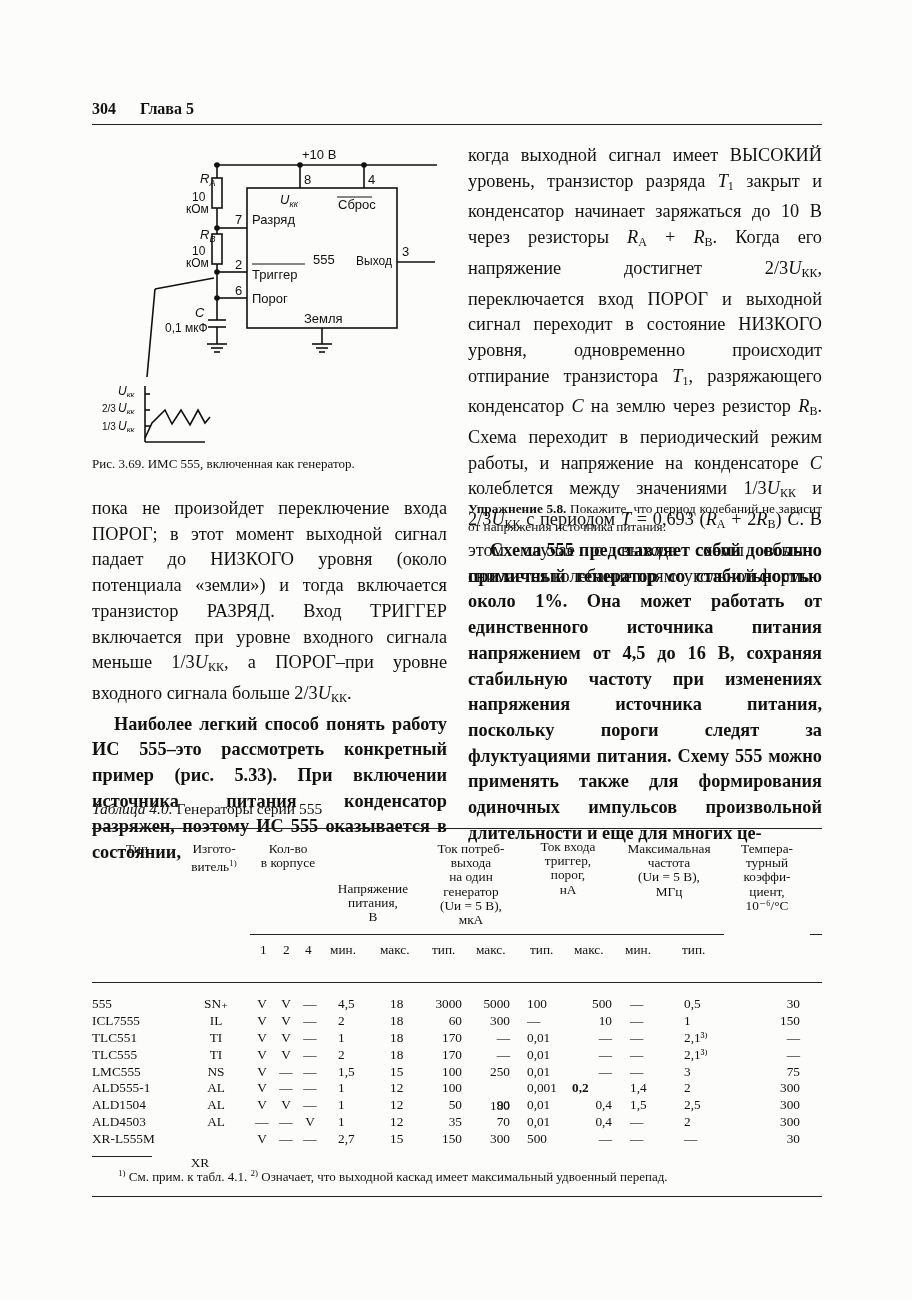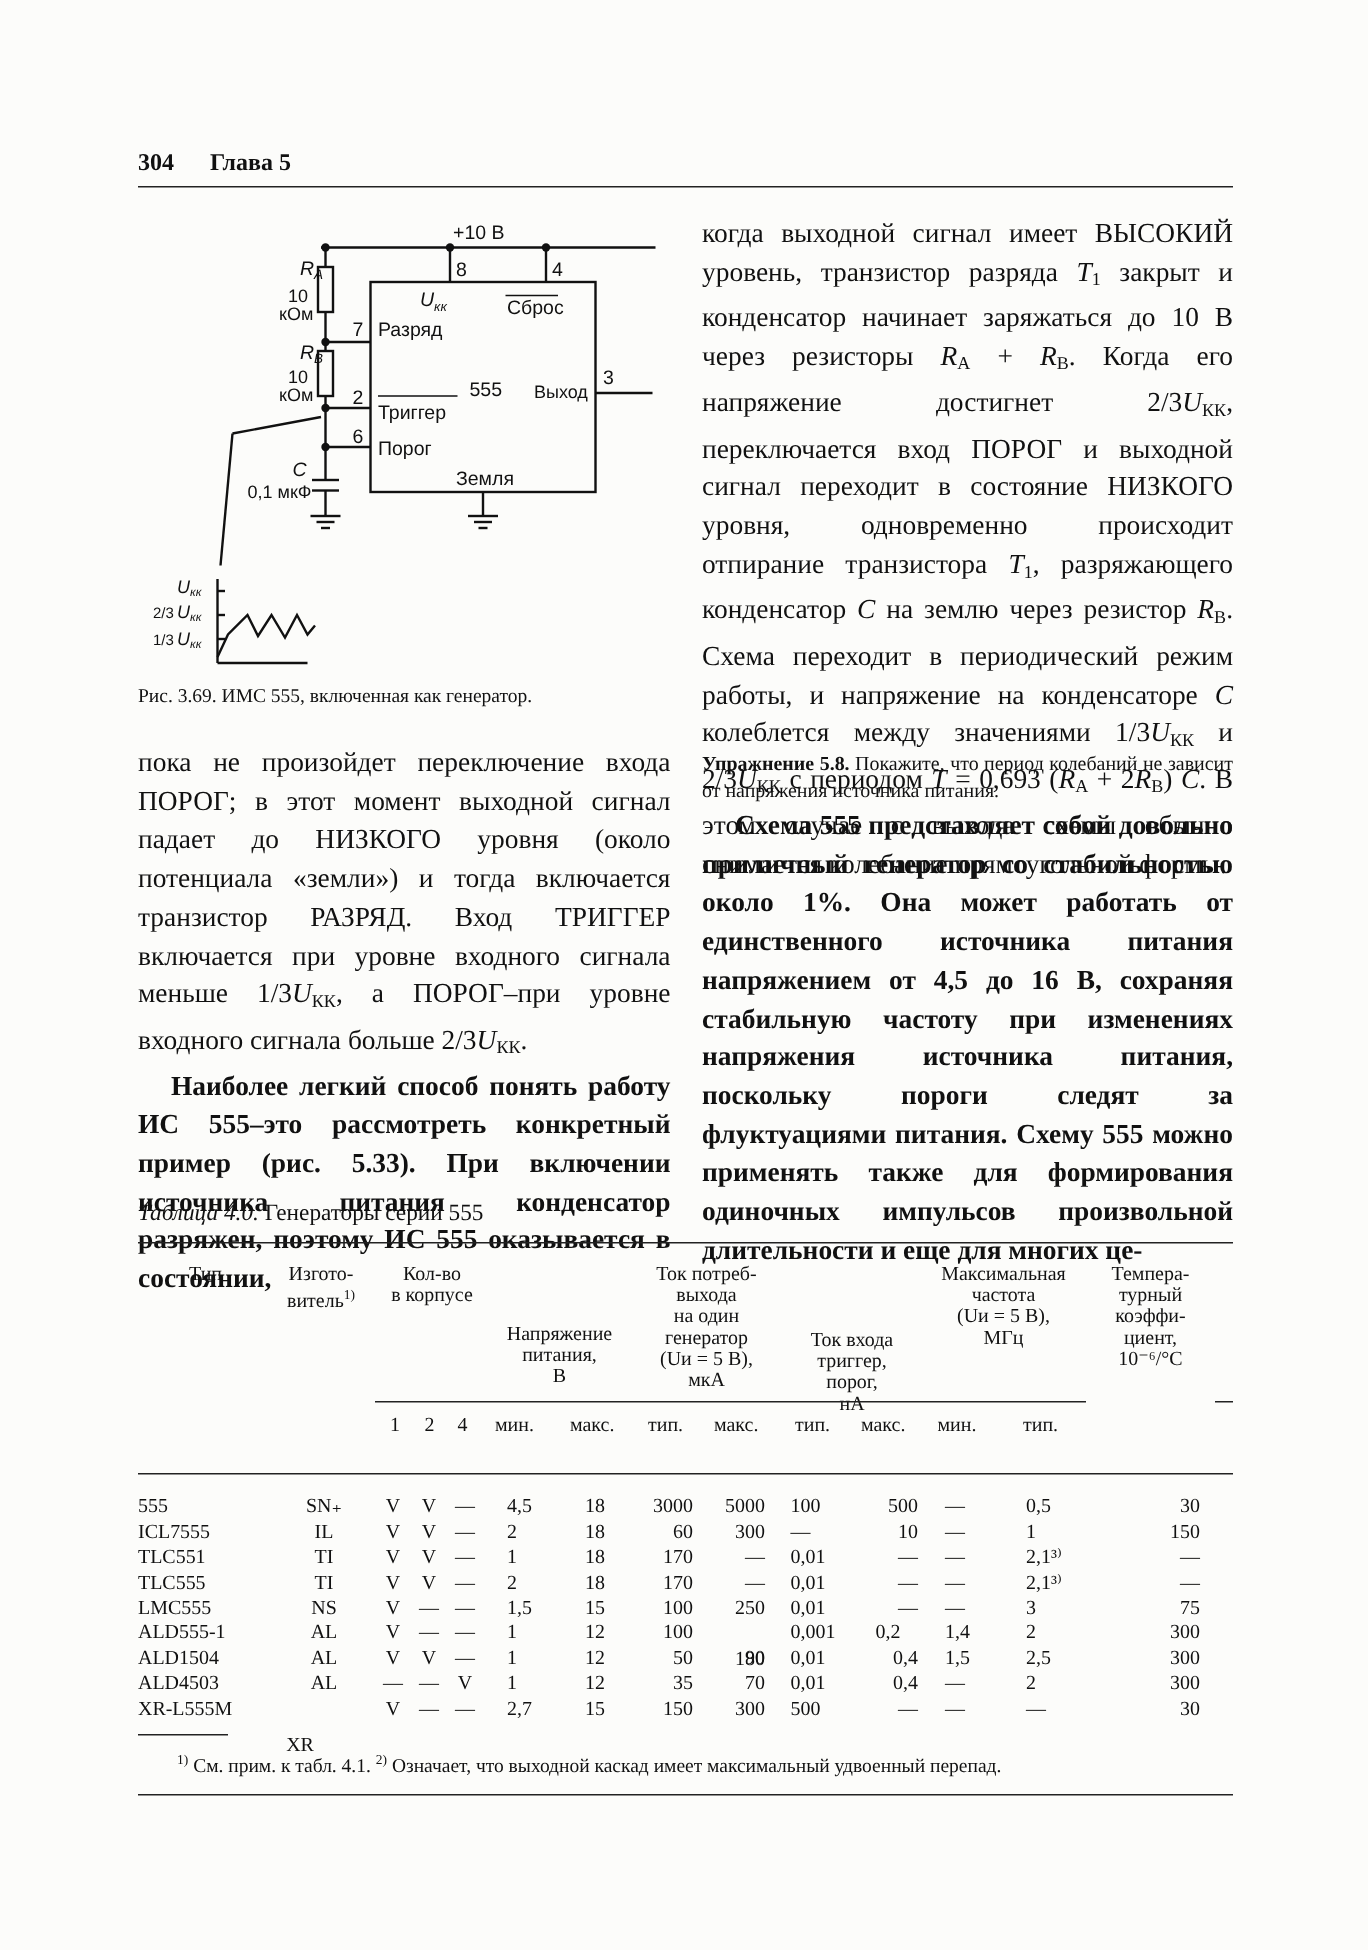--- a/index.html
+++ b/index.html
@@ -166,21 +166,21 @@
     <div>В</div>
   </div>
 <div class="abs th" style="left:424px; top:842px; width:94px;">
     <div>Ток потреб-</div>
     <div>выхода</div>
     <div>на один</div>
     <div>генератор</div>
     <div>(Uи = 5 В),</div>
     <div>мкА</div>
   </div>
-<div class="abs th" style="left:528px; top:886px; width:80px;">
+<div class="abs th" style="left:528px; top:840px; width:80px;">
     <div>Ток входа</div>
     <div>триггер,</div>
     <div>порог,</div>
     <div>нА</div>
   </div>
 <div class="abs th" style="left:616px; top:842px; width:106px;">
     <div>Максимальная</div>
     <div>частота</div>
     <div>(Uи = 5 В),</div>
     <div>МГц</div>
@@ -297,21 +297,21 @@
       <span style="left: 92px; width: 80px; text-align: left;">ALD555-1</span>
       <span style="left: 196px; width: 40px; text-align: center;">AL</span>
       <span style="left: 255px; width: 14px; text-align: center;">V</span>
       <span style="left: 279px; width: 14px; text-align: center;">—</span>
       <span style="left: 302px; width: 16px; text-align: center;">—</span>
       <span style="left: 338px; width: 30px; text-align: left;">1</span>
       <span style="left: 390px; width: 30px; text-align: left;">12</span>
       <span style="left: 420px; width: 42px; text-align: right;">100</span>
       <span style="left: 468px; width: 42px; text-align: right; margin-top: 18px;">180</span>
       <span style="left: 527px; width: 40px; text-align: left;">0,001</span>
-      <span style="left: 572px; width: 40px; text-align: center;">0,2</span>
+      <span style="left: 572px; width: 40px; text-align: left; font-weight: bold;">0,2</span>
       <span style="left: 630px; width: 26px; text-align: left;">1,4</span>
       <span style="left: 684px; width: 40px; text-align: left;">2</span>
       <span style="left: 760px; width: 40px; text-align: right;">300</span>
     </div>
     <div class="row">
       <span style="left: 92px; width: 80px; text-align: left;">ALD1504</span>
       <span style="left: 196px; width: 40px; text-align: center;">AL</span>
       <span style="left: 255px; width: 14px; text-align: center;">V</span>
       <span style="left: 279px; width: 14px; text-align: center;">V</span>
       <span style="left: 302px; width: 16px; text-align: center;">—</span>

